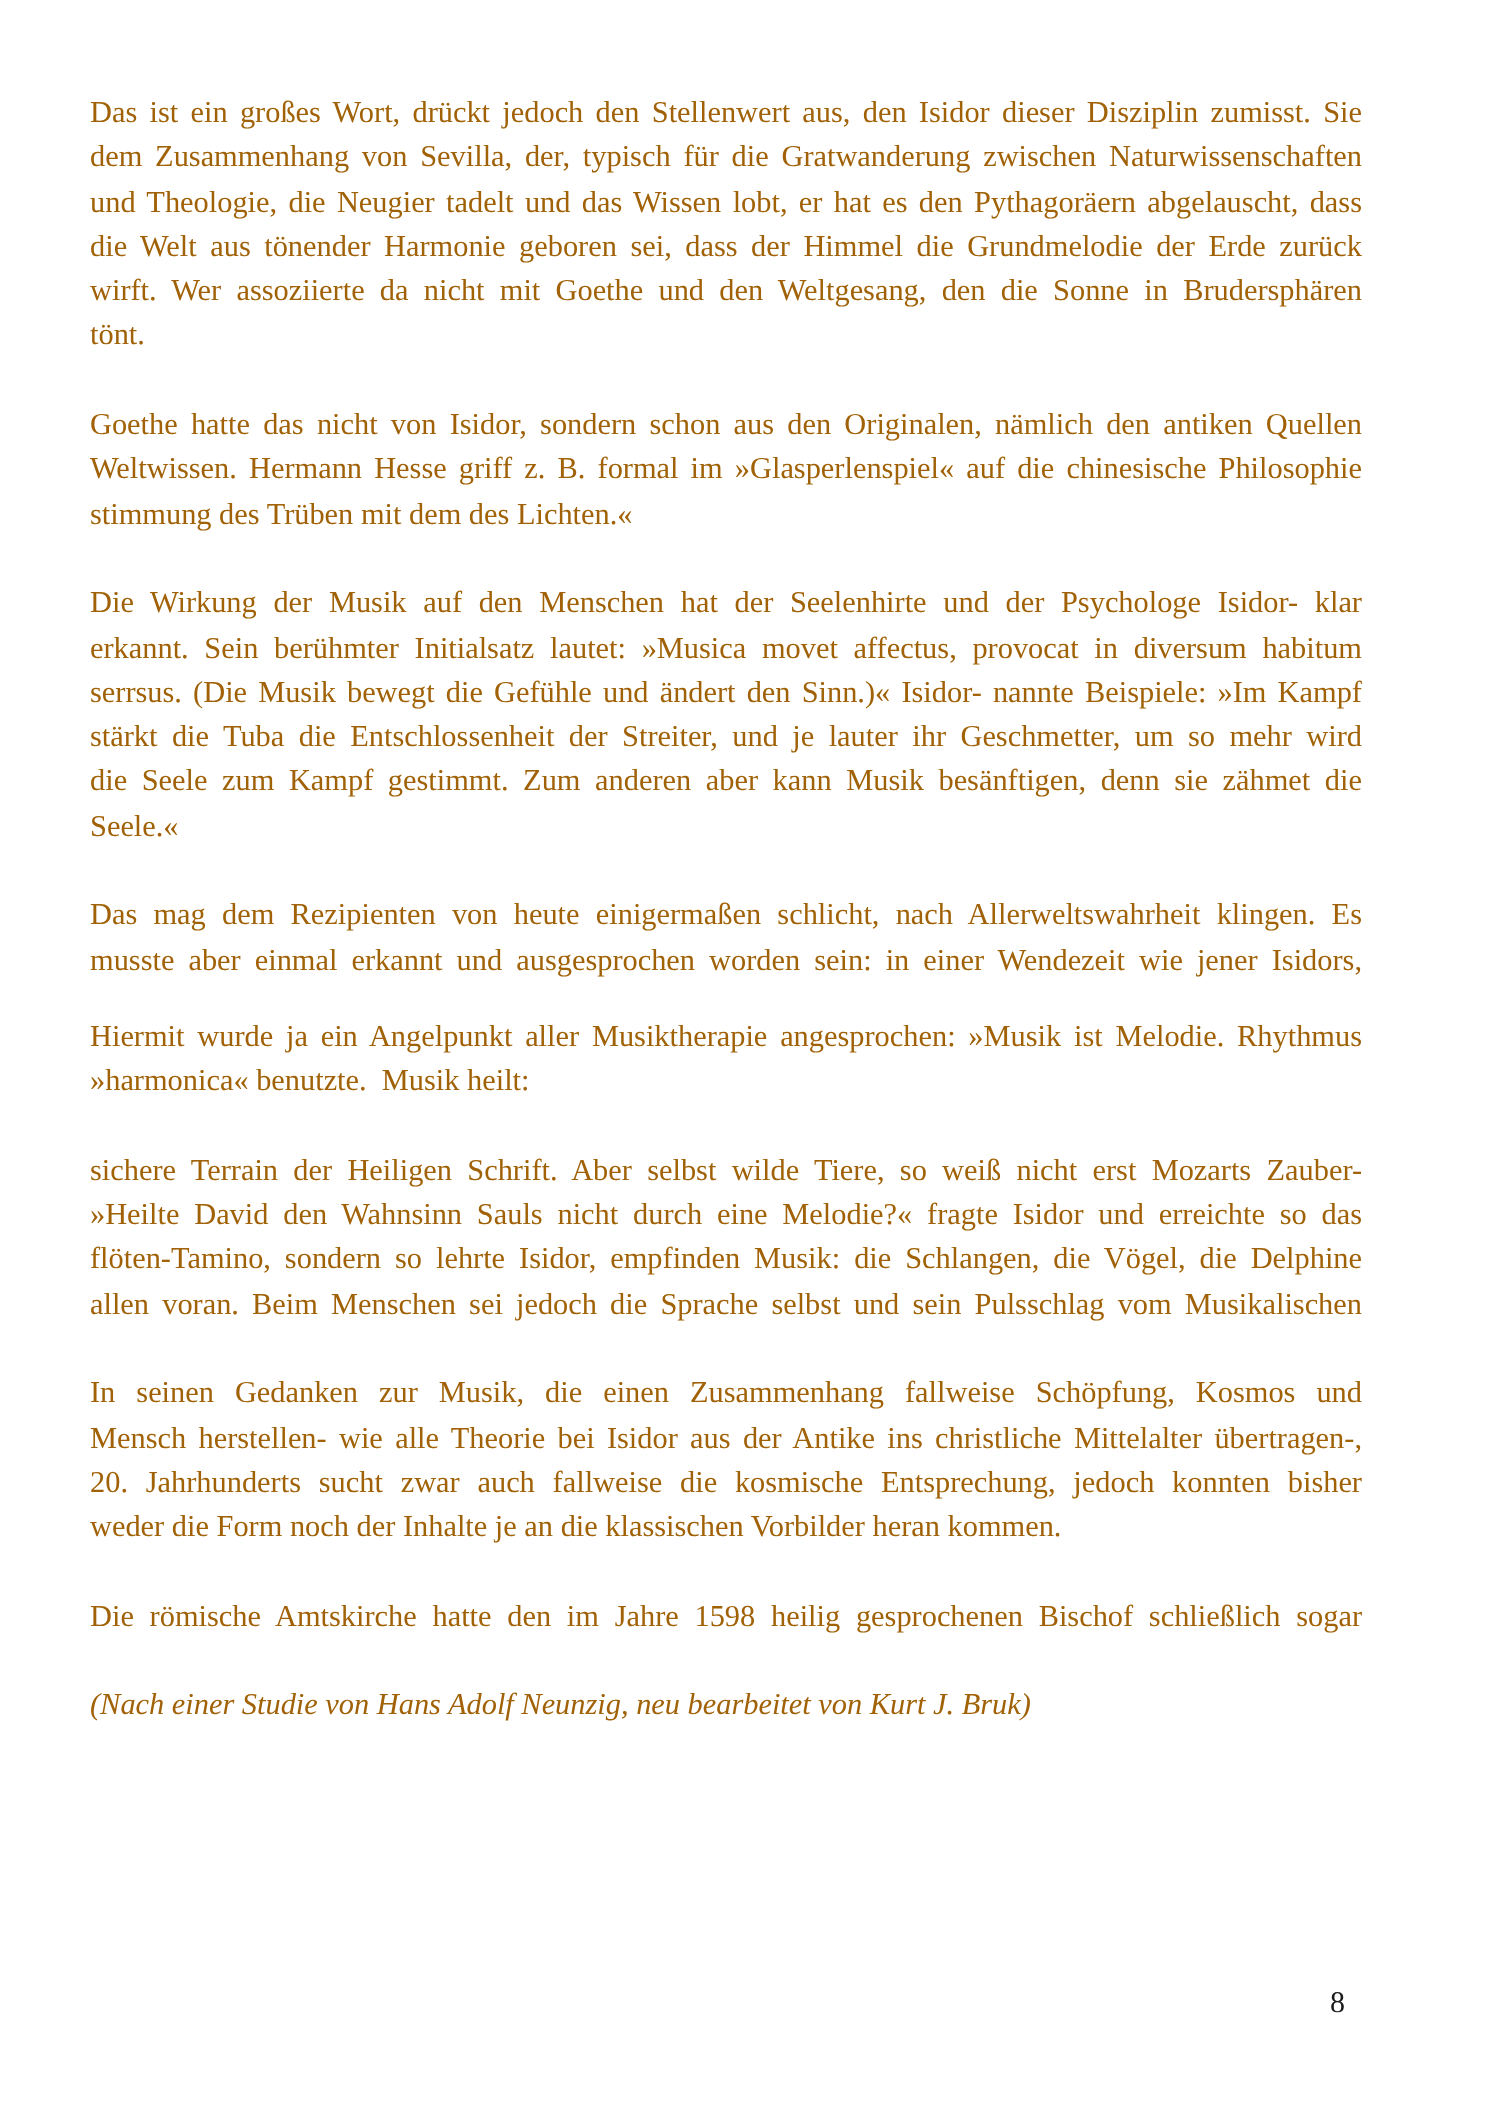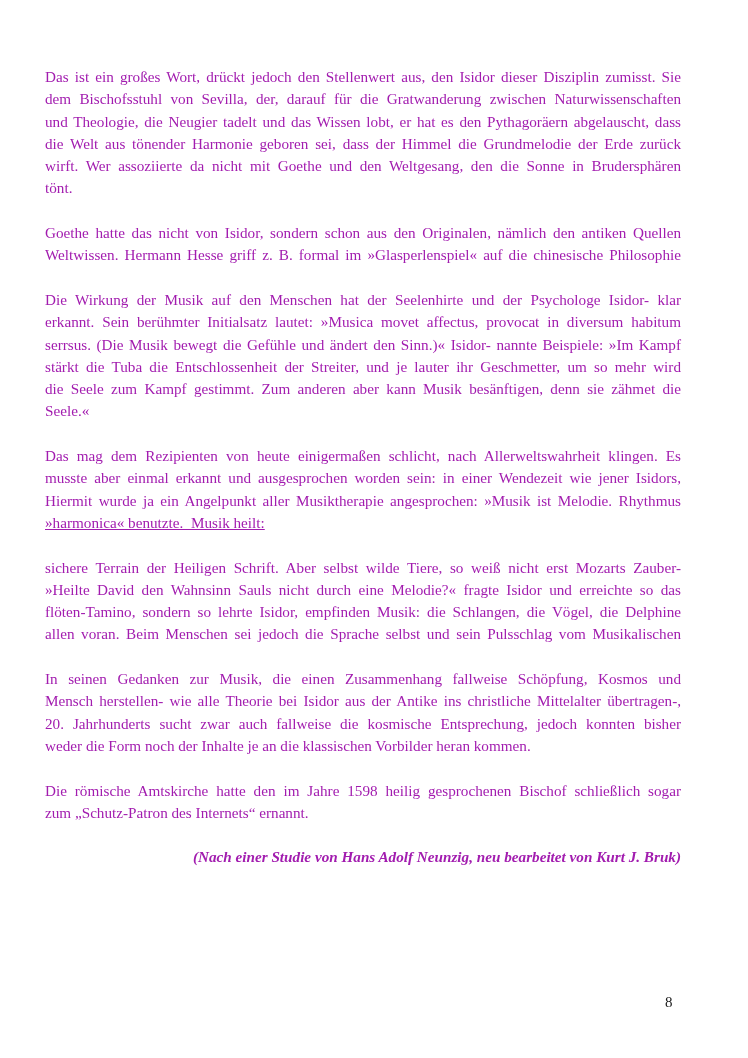--- a/index.html
+++ b/index.html
@@ -1,90 +1,90 @@
 <!DOCTYPE html>
 <html><head>
 <meta charset="utf-8">
 <style>
   html, body { margin: 0; padding: 0; background: #ffffff; }
   body { width: 748px; height: 1058px; position: relative; overflow: hidden; }
   .page {
-    position: absolute; left: 45px; top: 66px; width: 636px;
+    position: absolute; left: 45px; top: 46px; width: 636px;
     font-family: "Liberation Serif", "DejaVu Serif", serif;
-    font-size: 15.2px; color: #a21caf; line-height: 22.3px;
+    font-size: 15.2px; color: #a16207; line-height: 22.3px;
   }
   .para { margin: 0 0 22.3px 0; }
-  .para.tight { margin-bottom: 0; }
+  .para.tight { margin-bottom: 16px; }
   .line {
     display: block; text-align: justify; text-align-last: justify;
     white-space: nowrap; height: 22.3px;
   }
   .line.last { text-align-last: left; }
   .credit {
-    font-style: italic; text-align: right; margin-top: 0; font-weight: bold;
+    font-style: italic; margin-top: 0;
   }
   .pagenum {
     position: absolute; left: 665px; top: 994px;
     font-family: "Liberation Serif", "DejaVu Serif", serif;
     font-size: 15px; color: #1a1a1a;
   }
 </style>
 </head>
 <body>
 
 <div class="page">
 
   <div class="para">
     <span class="line">Das ist ein großes Wort, drückt jedoch den Stellenwert aus, den Isidor dieser Disziplin zumisst. Sie</span>
-    <span class="line">dem Bischofsstuhl von Sevilla, der, darauf für die Gratwanderung zwischen Naturwissenschaften</span>
+    <span class="line">dem Zusammenhang von Sevilla, der, typisch für die Gratwanderung zwischen Naturwissenschaften</span>
     <span class="line">und Theologie, die Neugier tadelt und das Wissen lobt, er hat es den Pythagoräern abgelauscht, dass</span>
     <span class="line">die Welt aus tönender Harmonie geboren sei, dass der Himmel die Grundmelodie der Erde zurück</span>
     <span class="line">wirft. Wer assoziierte da nicht mit Goethe und den Weltgesang, den die Sonne in Brudersphären</span>
     <span class="line last">tönt.</span>
   </div>
 
   <div class="para">
     <span class="line">Goethe hatte das nicht von Isidor, sondern schon aus den Originalen, nämlich den antiken Quellen</span>
     <span class="line">Weltwissen. Hermann Hesse griff z. B. formal im »Glasperlenspiel« auf die chinesische Philosophie</span>
+    <span class="line last">stimmung des Trüben mit dem des Lichten.«</span>
   </div>
 
   <div class="para">
     <span class="line">Die Wirkung der Musik auf den Menschen hat der Seelenhirte und der Psychologe Isidor- klar</span>
     <span class="line">erkannt. Sein berühmter Initialsatz lautet: »Musica movet affectus, provocat in diversum habitum</span>
     <span class="line">serrsus. (Die Musik bewegt die Gefühle und ändert den Sinn.)« Isidor- nannte Beispiele: »Im Kampf</span>
     <span class="line">stärkt die Tuba die Entschlossenheit der Streiter, und je lauter ihr Geschmetter, um so mehr wird</span>
     <span class="line">die Seele zum Kampf gestimmt. Zum anderen aber kann Musik besänftigen, denn sie zähmet die</span>
     <span class="line last">Seele.«</span>
   </div>
 
   <div class="para tight">
     <span class="line">Das mag dem Rezipienten von heute einigermaßen schlicht, nach Allerweltswahrheit klingen. Es</span>
     <span class="line">musste aber einmal erkannt und ausgesprochen worden sein: in einer Wendezeit wie jener Isidors,</span>
   </div>
 
   <div class="para">
     <span class="line">Hiermit wurde ja ein Angelpunkt aller Musiktherapie angesprochen: »Musik ist Melodie. Rhythmus</span>
-    <span class="line last" style="white-space: pre; text-decoration: underline;">»harmonica« benutzte.  Musik heilt:</span>
+    <span class="line last" style="white-space: pre;">»harmonica« benutzte.  Musik heilt:</span>
   </div>
 
   <div class="para">
     <span class="line">sichere Terrain der Heiligen Schrift. Aber selbst wilde Tiere, so weiß nicht erst Mozarts Zauber-</span>
     <span class="line">»Heilte David den Wahnsinn Sauls nicht durch eine Melodie?« fragte Isidor und erreichte so das</span>
     <span class="line">flöten-Tamino, sondern so lehrte Isidor, empfinden Musik: die Schlangen, die Vögel, die Delphine</span>
     <span class="line">allen voran. Beim Menschen sei jedoch die Sprache selbst und sein Pulsschlag vom Musikalischen</span>
   </div>
 
   <div class="para">
     <span class="line">In seinen Gedanken zur Musik, die einen Zusammenhang fallweise Schöpfung, Kosmos und</span>
     <span class="line">Mensch herstellen- wie alle Theorie bei Isidor aus der Antike ins christliche Mittelalter übertragen-,</span>
     <span class="line">20. Jahrhunderts sucht zwar auch fallweise die kosmische Entsprechung, jedoch konnten bisher</span>
     <span class="line last">weder die Form noch der Inhalte je an die klassischen Vorbilder heran kommen.</span>
   </div>
 
   <div class="para">
     <span class="line">Die römische Amtskirche hatte den im Jahre 1598 heilig gesprochenen Bischof schließlich sogar</span>
-    <span class="line last">zum „Schutz-Patron des Internets“ ernannt.</span>
   </div>
 
   <div class="credit">(Nach einer Studie von Hans Adolf Neunzig, neu bearbeitet von Kurt J. Bruk)</div>
 </div>
 
 <div class="pagenum">8</div>
 
 </body></html>

